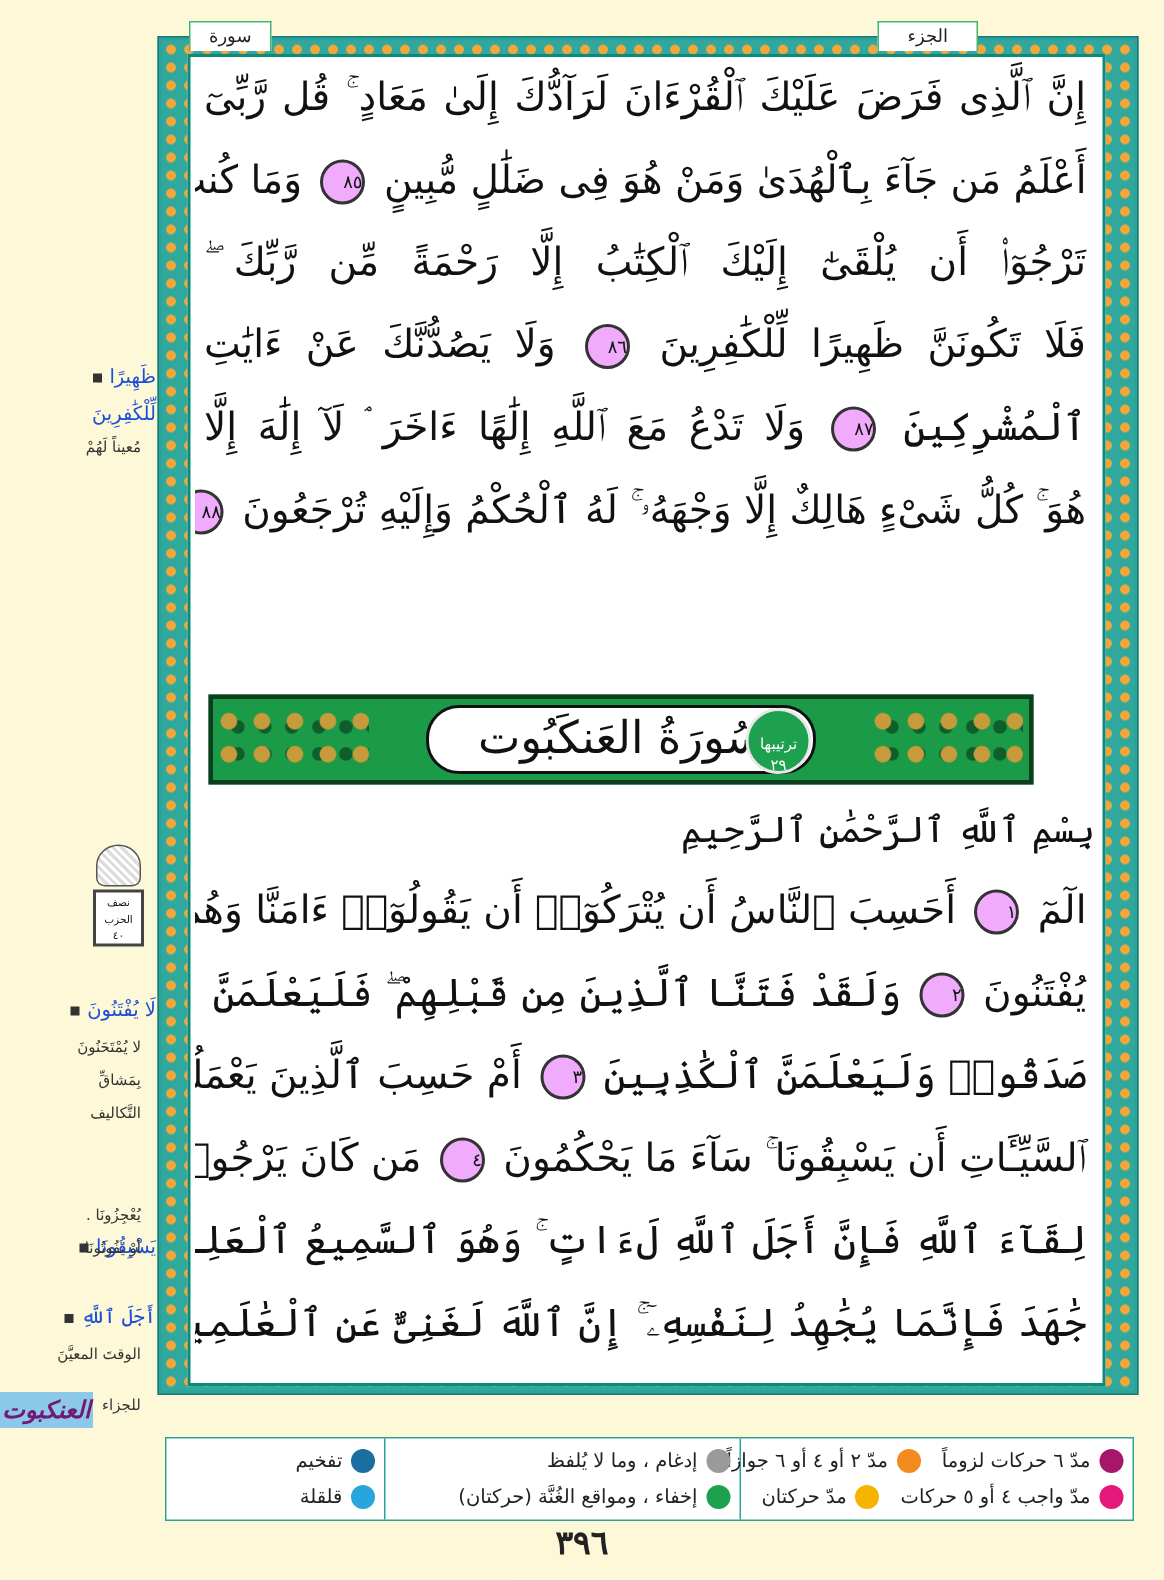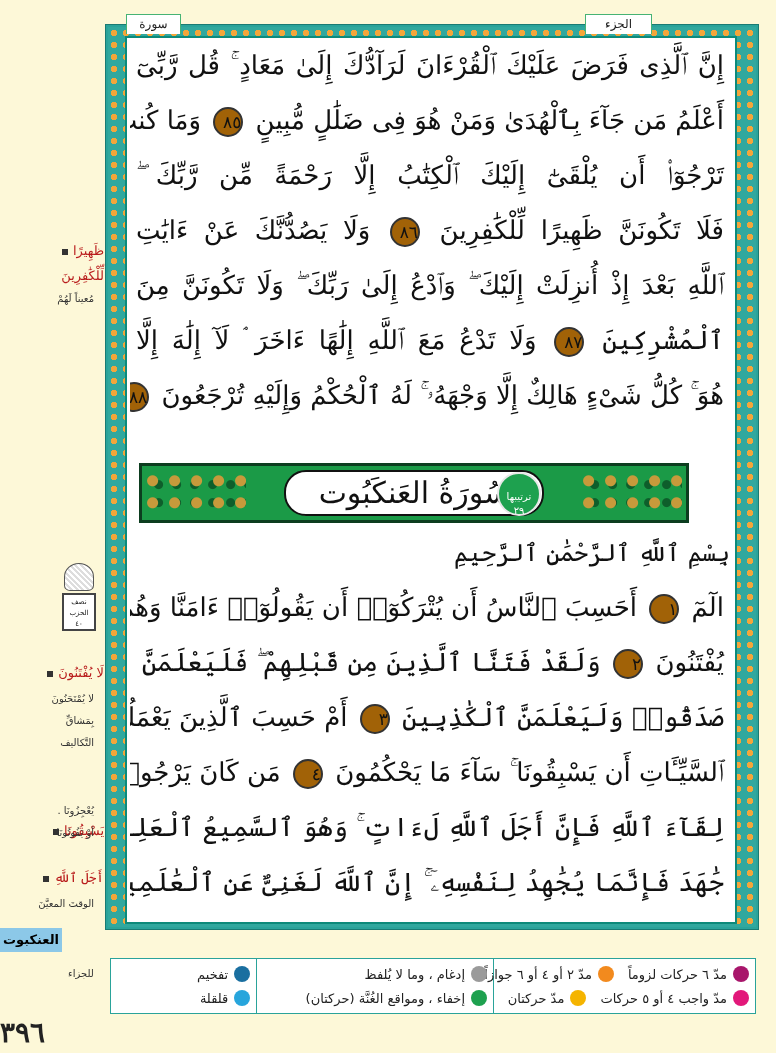--- a/index.html
+++ b/index.html
@@ -41,22 +41,22 @@
   .lines { position: absolute; left: 130px; top: 40px; width: 600px; }
   .line {
     direction: rtl; text-align: justify; text-align-last: justify;
     font-family: "DejaVu Serif", serif; font-size: 26px;
     height: 55px; line-height: 50px; white-space: nowrap; overflow: hidden;
     padding: 0 6px;
   }
   .ayah-marker {
     display: inline-block; width: 30px; height: 30px; line-height: 26px;
     border: 2px double #333; border-radius: 50%;
-    font-size: 17px; text-align: center; vertical-align: middle;
-    margin: 0 4px; background: #a16207;
+    font-size: 12px; text-align: center; vertical-align: middle;
+    margin: 0 4px; background: #f0abfc;
   }
   
   .banner {
     position: absolute; left: 139px; top: 463px; width: 550px; height: 60px;
     background: #1b9a47;
     border: 3px solid #0c3d1f;
     display: flex; align-items: center; justify-content: center;
   }
   .banner::before, .banner::after {
     content: ""; position: absolute; top: 6px; bottom: 6px; width: 100px;
@@ -84,21 +84,21 @@
   .basmala {
     position: absolute; left: 130px; top: 528px; width: 600px; height: 50px;
     direction: rtl;
     font-family: "DejaVu Serif", serif; font-size: 24px; line-height: 50px;
   }
   .lines2 { position: absolute; left: 130px; top: 582px; width: 600px; }
   
   .notes { position: absolute; left: 0; top: 0; width: 110px; direction: rtl; }
   .note-term {
     position: absolute; right: 6px; font-family: "DejaVu Serif", serif;
-    font-size: 13px; color: #b91c1c; white-space: nowrap; text-align: right;
+    font-size: 13px; color: #1d4ed8; white-space: nowrap; text-align: right;
   }
   .note-term::after {
     content: ""; display: inline-block; width: 6px; height: 6px;
     background: #333; margin-right: 5px; vertical-align: middle;
   }
   .note-term.nobullet::after { display: none; }
   .note-def {
     position: absolute; right: 16px; font-family: "DejaVu Sans", sans-serif;
     font-size: 10px; color: #333; white-space: nowrap; text-align: right;
   }
@@ -110,27 +110,26 @@
     border: 1px solid #555; border-radius: 50% 50% 20% 20%;
     background: repeating-linear-gradient(45deg, #ddd 0 2px, #fff 2px 4px);
   }
   .hizb .box {
     width: 34px; height: 38px; margin: 2px auto 17px; border: 2px solid #444;
     background: #fff; font-size: 7px; text-align: center; line-height: 11px;
     padding-top: 2px; direction: rtl;
   }
   .surah-tag {
     position: absolute; left: 0; top: 928px; width: 62px; height: 24px;
-    background: #8cc8e8; color: #000000; font-weight: bold;
-    font-size: 13px; line-height: 24px; text-align: center; direction: rtl;
+    background: #8cc8e8; color: #701a75; font-weight: bold;
+    font-size: 16px; line-height: 24px; text-align: center; direction: rtl; font-style: italic;
   }
   .juz-note {
     position: absolute; left: 68px; top: 932px; font-size: 10px; color: #333;
     direction: rtl;
-    margin-top: 36px;
   }
   
   .legend {
     position: absolute; left: 110px; top: 958px; width: 646px; height: 56px;
     background: #fff; border: 1px solid #2aa39a;
     display: flex; direction: rtl;
   }
   .legend-col {
     display: flex; flex-direction: column; justify-content: space-around;
     padding: 3px 6px; border-left: 1px solid #2aa39a;
@@ -142,22 +141,22 @@
   .legend-item {
     display: flex; align-items: center; gap: 6px; font-size: 13px;
     white-space: nowrap; color: #222;
   }
   .legend-item .dot {
     width: 16px; height: 16px; border-radius: 50%; flex: 0 0 16px;
   }
   .legend-item.pair { gap: 14px; }
   .legend-item .sub { display: flex; align-items: center; gap: 6px; }
   .page-num {
-    position: absolute; left: 0; width: 776px; top: 1016px; 
-    font-family: "DejaVu Serif", serif; font-size: 28px; font-weight: bold; color: #222;
+    position: absolute; left: 0; width: 776px; top: 1016px; text-align: center;
+    font-family: "DejaVu Serif", serif; font-size: 22px; font-weight: bold; color: #222;
   }
 </style>
 </head>
 <body>
 
 <div class="frame"></div>
 
 <div class="hdr-tab surah">
   <span>سورة القصص</span>
   <span class="num">٢٨</span>
@@ -177,23 +176,20 @@
     <span class="ayah-marker">٨٥</span>
     <span>وَمَا كُنتَ</span>
   </div>
   <div class="line">
     <span>تَرْجُوٓا۟ أَن يُلْقَىٰٓ إِلَيْكَ ٱلْكِتَٰبُ إِلَّا رَحْمَةً مِّن رَّبِّكَ ۖ</span>
   </div>
   <div class="line">
     <span>فَلَا تَكُونَنَّ ظَهِيرًا لِّلْكَٰفِرِينَ</span>
     <span class="ayah-marker">٨٦</span>
     <span>وَلَا يَصُدُّنَّكَ عَنْ ءَايَٰتِ</span>
-  </div>
-  <div class="line">
-    <span>ٱللَّهِ بَعْدَ إِذْ أُنزِلَتْ إِلَيْكَ ۖ وَٱدْعُ إِلَىٰ رَبِّكَ ۖ وَلَا تَكُونَنَّ مِنَ</span>
   </div>
   <div class="line">
     <span>ٱلْمُشْرِكِينَ</span>
     <span class="ayah-marker">٨٧</span>
     <span>وَلَا تَدْعُ مَعَ ٱللَّهِ إِلَٰهًا ءَاخَرَ ۘ لَآ إِلَٰهَ إِلَّا</span>
   </div>
   <div class="line">
     <span>هُوَ ۚ كُلُّ شَىْءٍ هَالِكٌ إِلَّا وَجْهَهُۥ ۚ لَهُ ٱلْحُكْمُ وَإِلَيْهِ تُرْجَعُونَ</span>
     <span class="ayah-marker">٨٨</span>
   </div>

